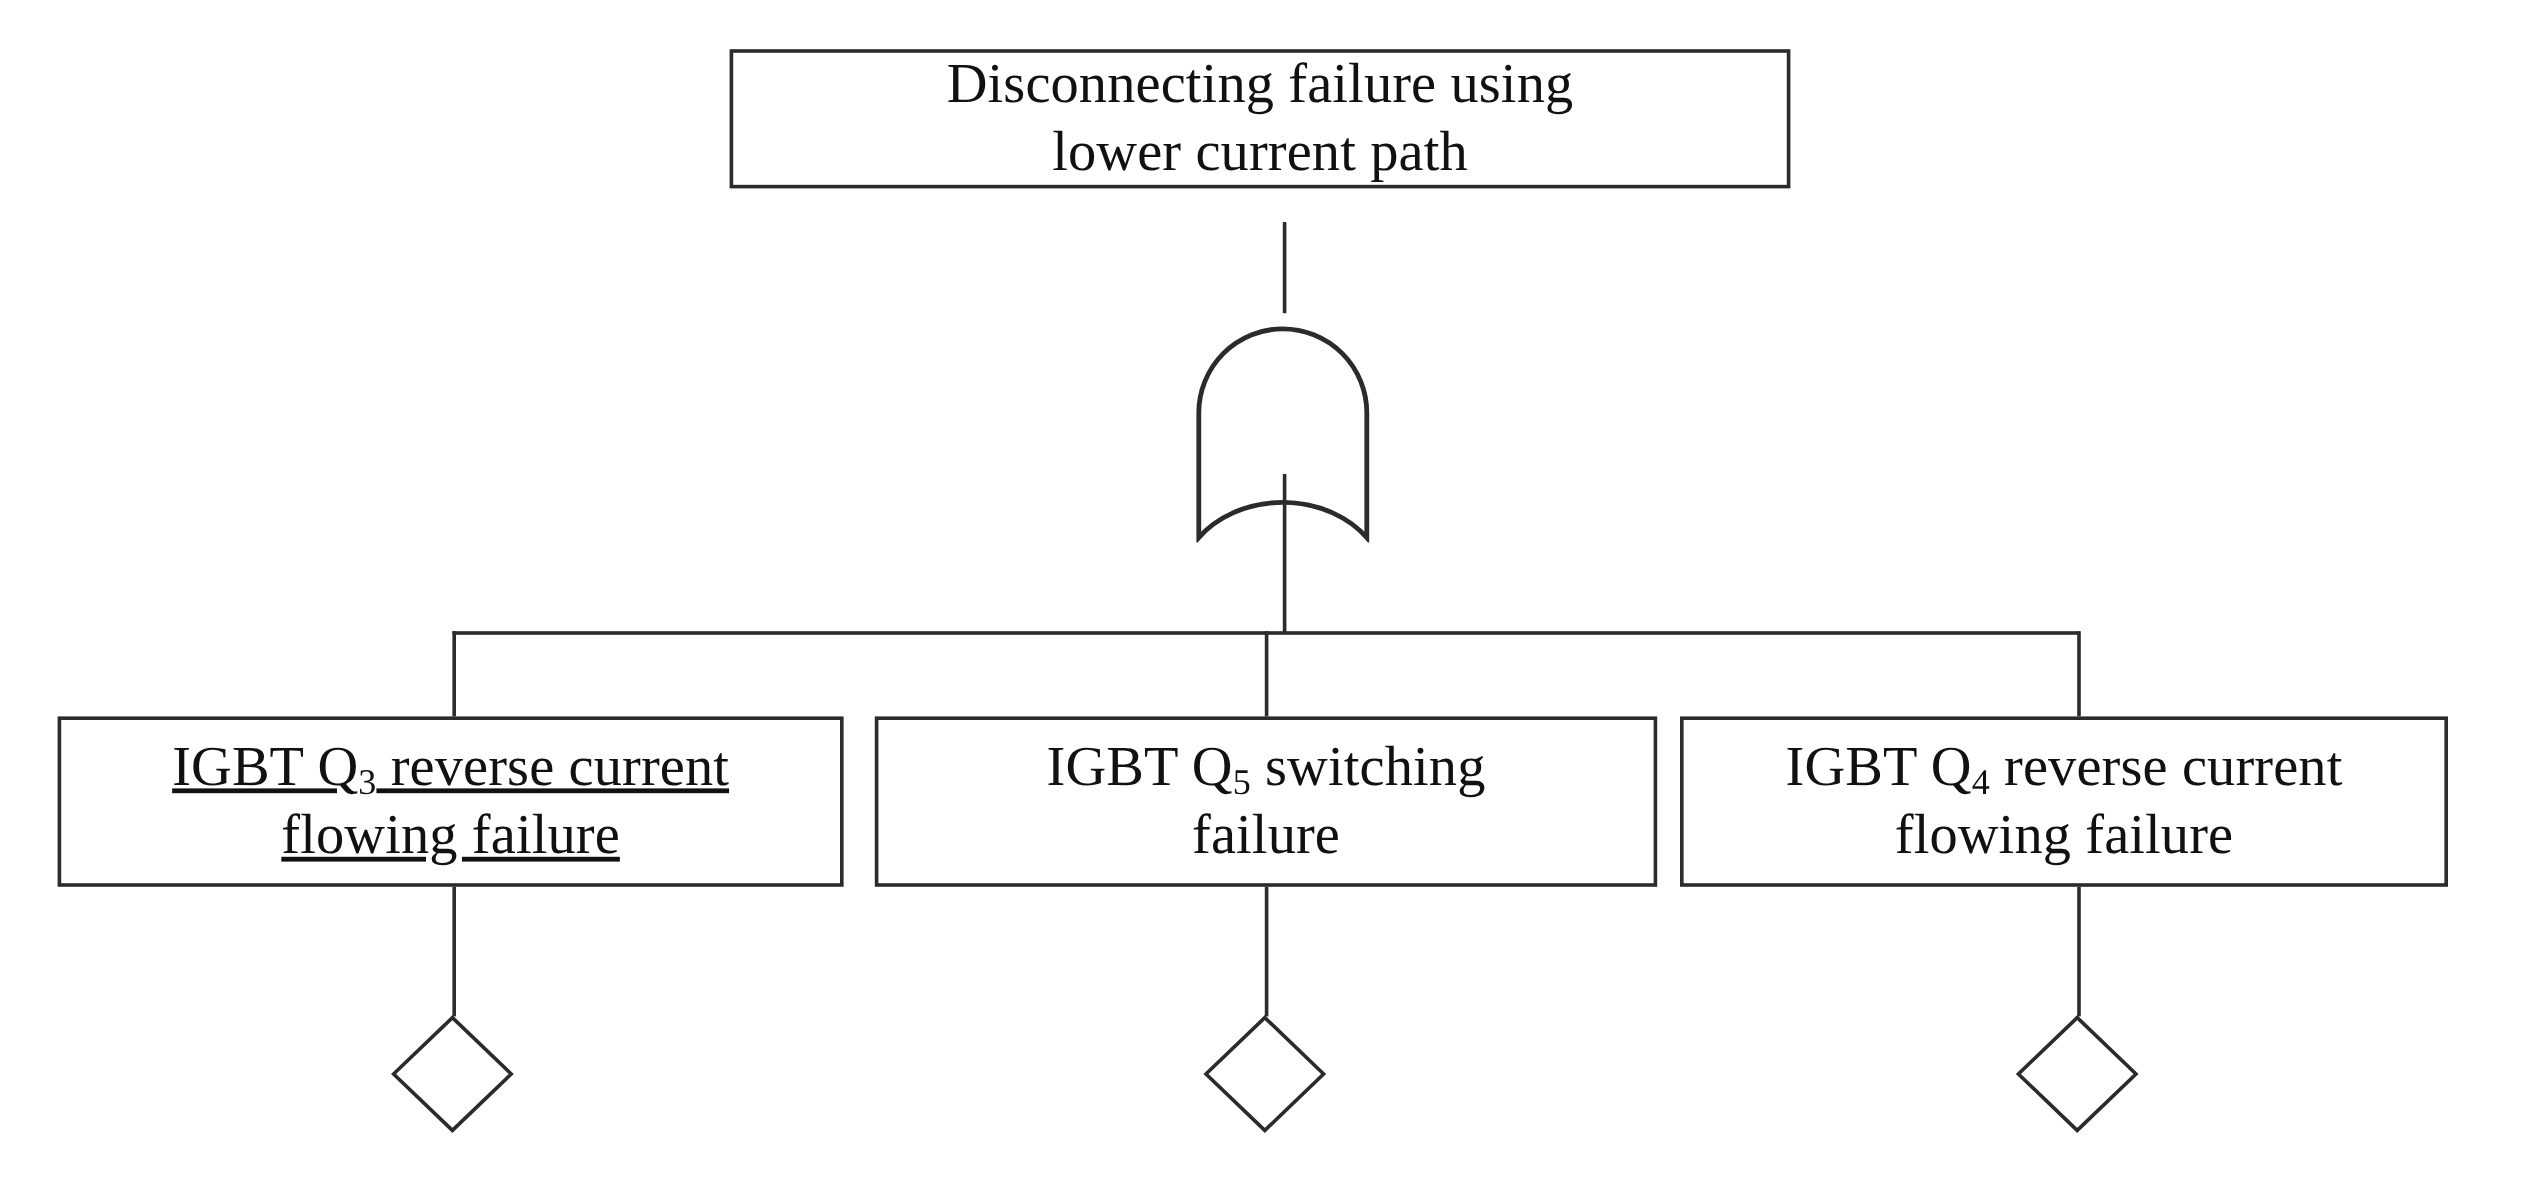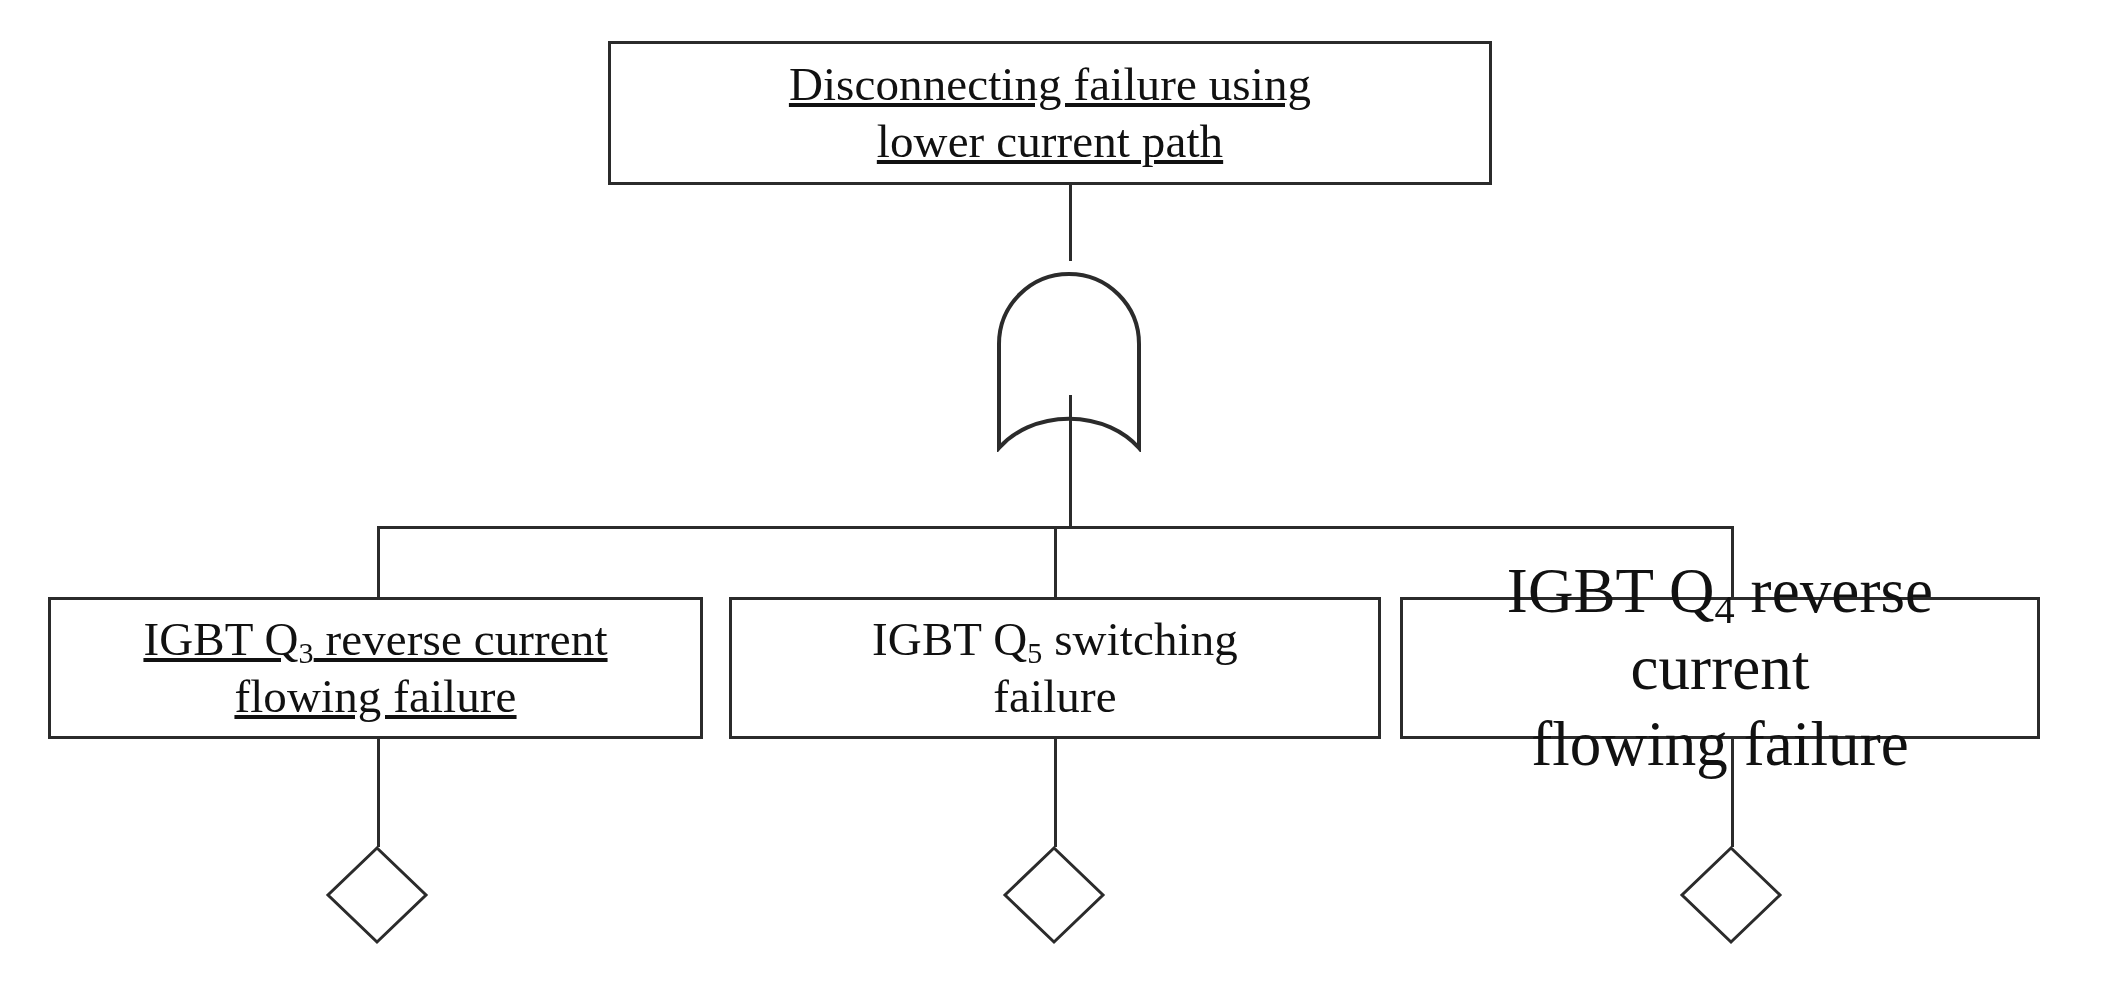--- a/index.html
+++ b/index.html
@@ -34,23 +34,22 @@
   }
   .event-box .box-text {
     display: block;
     padding: 0 10px;
     white-space: pre-line;
   }
   #top-event-box {
     left: 608px;
     top: 41px;
     width: 884px;
-    height: 144px;
-    font-size: 47px;
-    text-decoration: underline;
+    height: 116px;
+    font-size: 47px;
   }
   #leaf-box-1 {
     left: 48px;
     top: 597px;
     width: 655px;
     height: 142px;
     font-size: 47px;
     text-decoration: underline;
   }
   #leaf-box-2 {
@@ -58,21 +57,21 @@
     top: 597px;
     width: 652px;
     height: 142px;
     font-size: 47px;
   }
   #leaf-box-3 {
     left: 1400px;
     top: 597px;
     width: 498px;
     height: 142px;
-    font-size: 63px;
+    font-size: 47px;
   }
   
   #leaf-box-3 { width: 640px; }
 
   sub {
     font-size: 0.64em;
     vertical-align: baseline;
     position: relative;
     top: 0.28em;
     line-height: 0;

